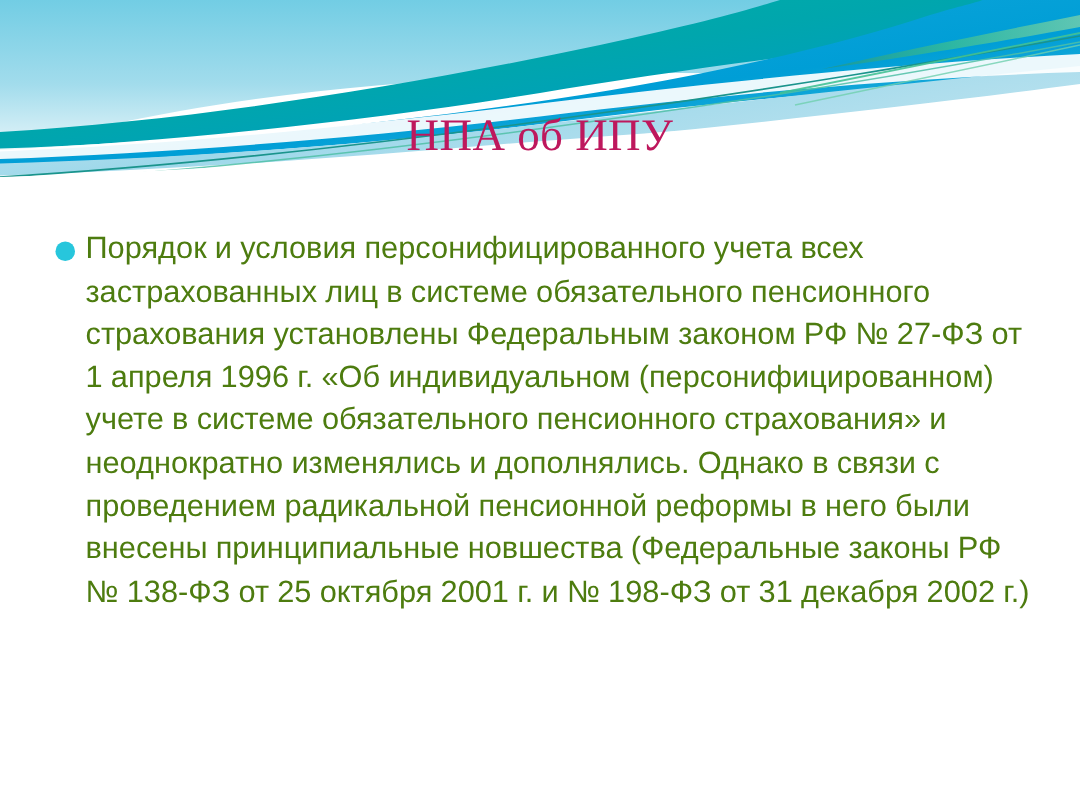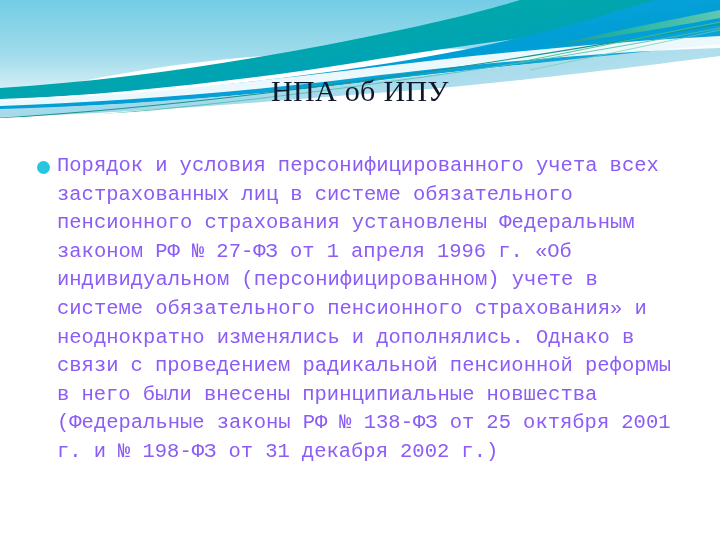--- a/index.html
+++ b/index.html
@@ -39,21 +39,21 @@
   
   .slide-title {
     position: absolute;
     left: 0;
     top: 74px;
     width: 720px;
     text-align: center;
     font-family: "Liberation Serif", "DejaVu Serif", serif;
     font-size: 30px;
     font-weight: 400;
-    color: #0f172a;
+    color: #be185d;
     letter-spacing: 0.3px;
     line-height: 1.1;
   }
 
   
   .body-area {
     position: absolute;
     left: 28px;
     top: 152px;
     width: 664px;
@@ -70,24 +70,24 @@
     left: 9px;
     top: 9px;
     width: 13px;
     height: 13px;
     border-radius: 50%;
     background: #27c6dc;
   }
 
   .bullet-text {
     display: block;
-    font-family: Liberation Mono, monospace;
+    font-family: Liberation Sans, sans-serif;
     font-size: 20.5px;
     line-height: 1.395;
-    color: #8b5cf6;
+    color: #4d7c0f;
     text-align: left;
     word-spacing: -0.2px;
   }
 </style>
 </head>
 <body>
 
 <div class="slide">
 
   <div class="header-art">

